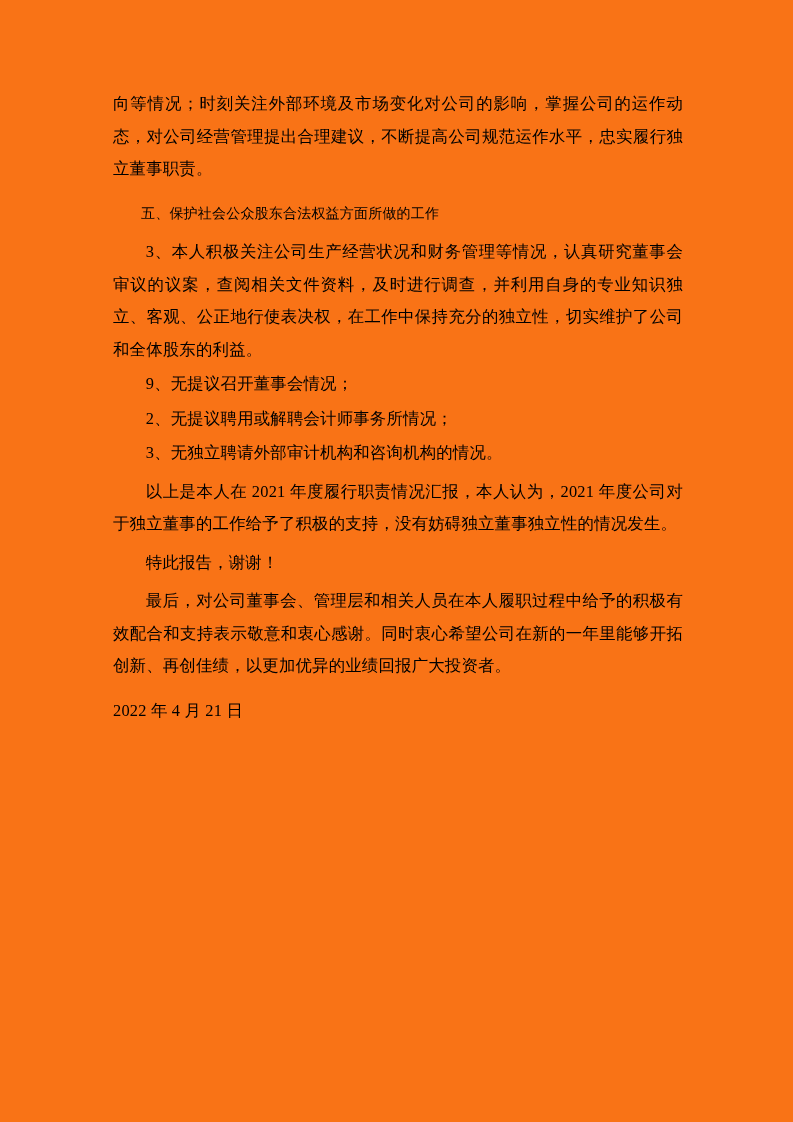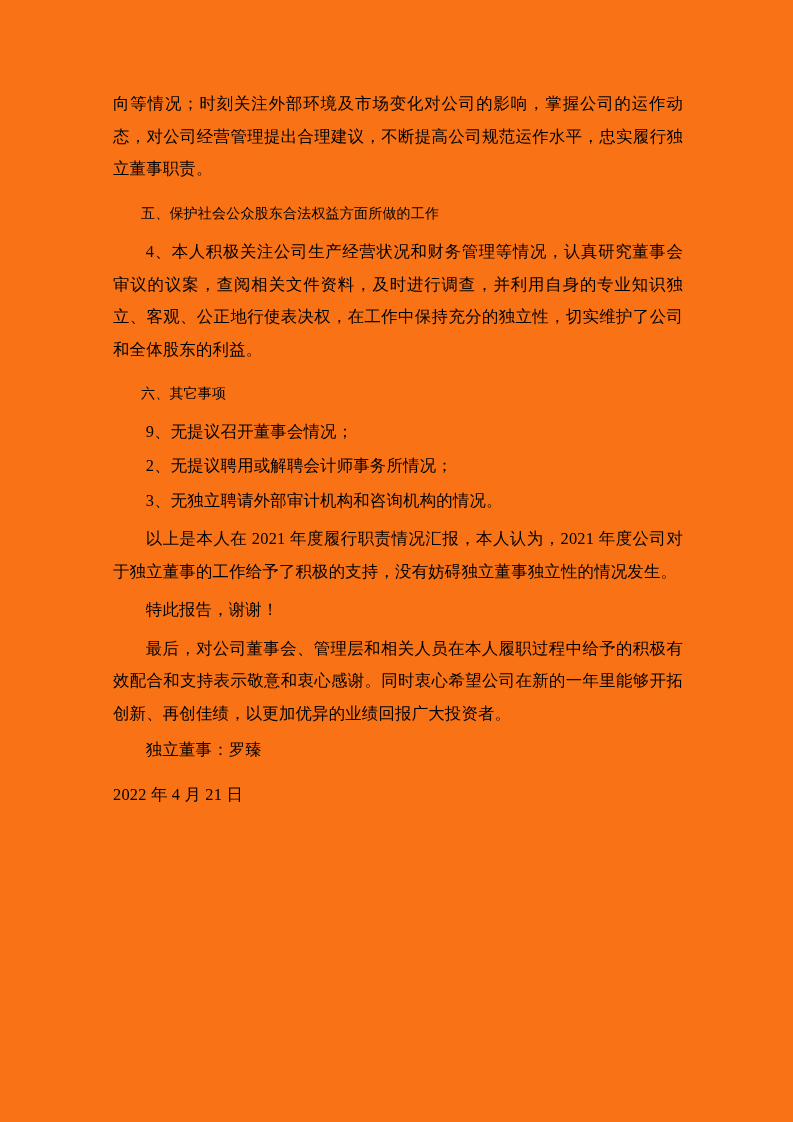--- a/index.html
+++ b/index.html
@@ -69,34 +69,32 @@
 </head>
 <body>
 
 <div class="page">
   <div class="content">
 
     <p class="first">向等情况；时刻关注外部环境及市场变化对公司的影响，掌握公司的运作动态，对公司经营管理提出合理建议，不断提高公司规范运作水平，忠实履行独立董事职责。</p>
 
     <p class="heading">五、保护社会公众股东合法权益方面所做的工作</p>
 
-    <p class="indent para">4、本人积极关注公司生产经营状况和财务管理等情况，认真研究董事会审议的议案，查阅相关文件资料，及时进行调查，并利用自身的专业知识独立、客观、公正地行使表决权，在工作中保持充分的独立性，切实维护了公司和全体股东的利益。</p>
+    <p class="indent para">3、本人积极关注公司生产经营状况和财务管理等情况，认真研究董事会审议的议案，查阅相关文件资料，及时进行调查，并利用自身的专业知识独立、客观、公正地行使表决权，在工作中保持充分的独立性，切实维护了公司和全体股东的利益。</p>
 
 
-    <p class="heading">六、其它事项</p>
 
     <p class="list-item">9、无提议召开董事会情况；</p>
     <p class="list-item">2、无提议聘用或解聘会计师事务所情况；</p>
     <p class="list-item">3、无独立聘请外部审计机构和咨询机构的情况。</p>
 
     <p class="indent para">以上是本人在 2021 年度履行职责情况汇报，本人认为，2021 年度公司对于独立董事的工作给予了积极的支持，没有妨碍独立董事独立性的情况发生。</p>
 
 
     <p class="indent para">特此报告，谢谢！</p>
 
     <p class="indent para">最后，对公司董事会、管理层和相关人员在本人履职过程中给予的积极有效配合和支持表示敬意和衷心感谢。同时衷心希望公司在新的一年里能够开拓创新、再创佳绩，以更加优异的业绩回报广大投资者。</p>
 
-    <p class="signature">独立董事：罗臻</p>
 
     <p class="date-line">2022 年 4 月 21 日</p>
 
   </div>
 </div>
 
 </body></html>

